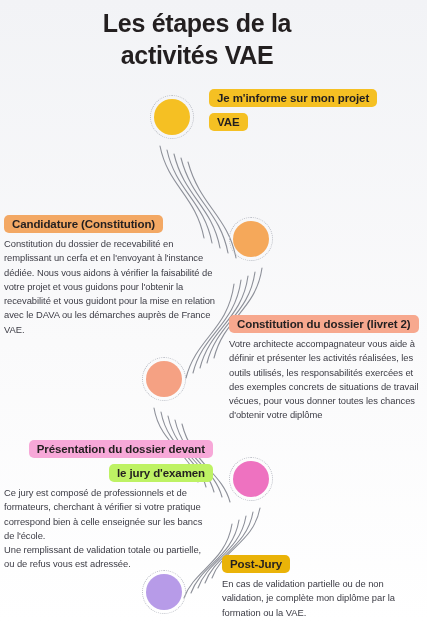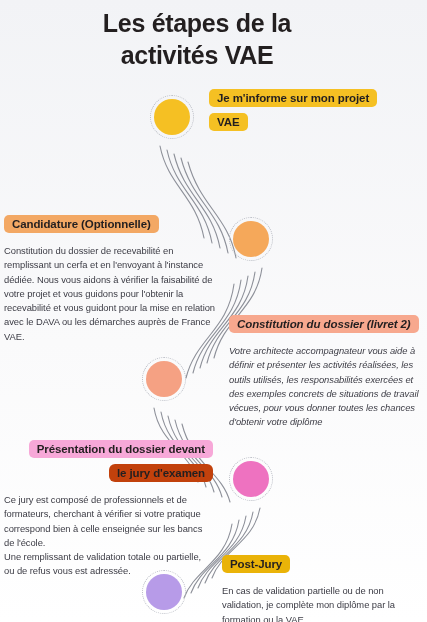--- a/index.html
+++ b/index.html
@@ -40,21 +40,21 @@
   .step { position:absolute; }
   .badge-wrap { line-height:1.5; }
   .badge {
     display:inline; font-size:11.5px; font-weight:bold;
     color:#231f20; padding:3px 8px; border-radius:5px;
     box-decoration-break:clone; -webkit-box-decoration-break:clone;
     letter-spacing:-0.1px;
   }
   .body-text {
     font-size:9.4px; line-height:1.52; color:#3c3c45;
-    margin-top:9px; letter-spacing:-0.05px;
+    margin-top:2px; letter-spacing:-0.05px;
   }
   .align-right { text-align:right; }
 </style>
 </head>
 <body>
 
 <div id="infographic">
 
   <div class="title">
     <span>Les étapes de la</span><br>
@@ -116,36 +116,36 @@
   </div>
 
   <div class="step" style="left:209px; top:85px; width:170px;">
     <div class="badge-wrap">
       <span class="badge" style="background:#f5c023;">Je m'informe sur mon projet VAE</span>
     </div>
   </div>
 
   <div class="step" style="left:4px; top:211px; width:214px;">
     <div class="badge-wrap">
-      <span class="badge" style="background:#f3a864;">Candidature (Optionnelle)</span>
+      <span class="badge" style="background:#f3a864;">Candidature (Constitution)</span>
     </div>
     <div class="body-text">Constitution du dossier de recevabilité en remplissant un cerfa et en l'envoyant à l'instance dédiée. Nous vous aidons à vérifier la faisabilité de votre projet et vous guidons pour l'obtenir la recevabilité et vous guidont pour la mise en relation avec le DAVA ou les démarches auprès de France VAE.</div>
   </div>
 
-  <div class="step" style="left:229px; top:311px; width:196px;font-style:italic;">
+  <div class="step" style="left:229px; top:311px; width:196px;">
     <div class="badge-wrap">
       <span class="badge" style="background:#f7a88e;">Constitution du dossier (livret 2)</span>
     </div>
     <div class="body-text">Votre architecte accompagnateur vous aide à définir et présenter les activités réalisées, les outils utilisés, les responsabilités exercées et des exemples concrets de situations de travail vécues, pour vous donner toutes les chances d'obtenir votre diplôme</div>
   </div>
 
   <div class="step align-right" style="left:4px; top:436px; width:209px;">
     <div class="badge-wrap">
       <span class="badge" style="background:#f7a8d8;margin-left:12px;">Présentation du dossier devant</span><br>
-      <span class="badge" style="background:#c2410c;border-radius:6px;">le jury d'examen</span>
+      <span class="badge" style="background:#bef264;">le jury d'examen</span>
     </div>
     <div class="body-text" style="text-align:left; white-space:pre-line;">Ce jury est composé de professionnels et de formateurs, cherchant à vérifier si votre pratique correspond bien à celle enseignée sur les bancs de l'école.
 Une remplissant de validation totale ou partielle, ou de refus vous est adressée.</div>
   </div>
 
   <div class="step" style="left:222px; top:551px; width:190px;">
     <div class="badge-wrap">
       <span class="badge" style="background:#eab308;text-align:right;">Post-Jury</span>
     </div>
     <div class="body-text">En cas de validation partielle ou de non validation, je complète mon diplôme par la formation ou la VAE.</div>

